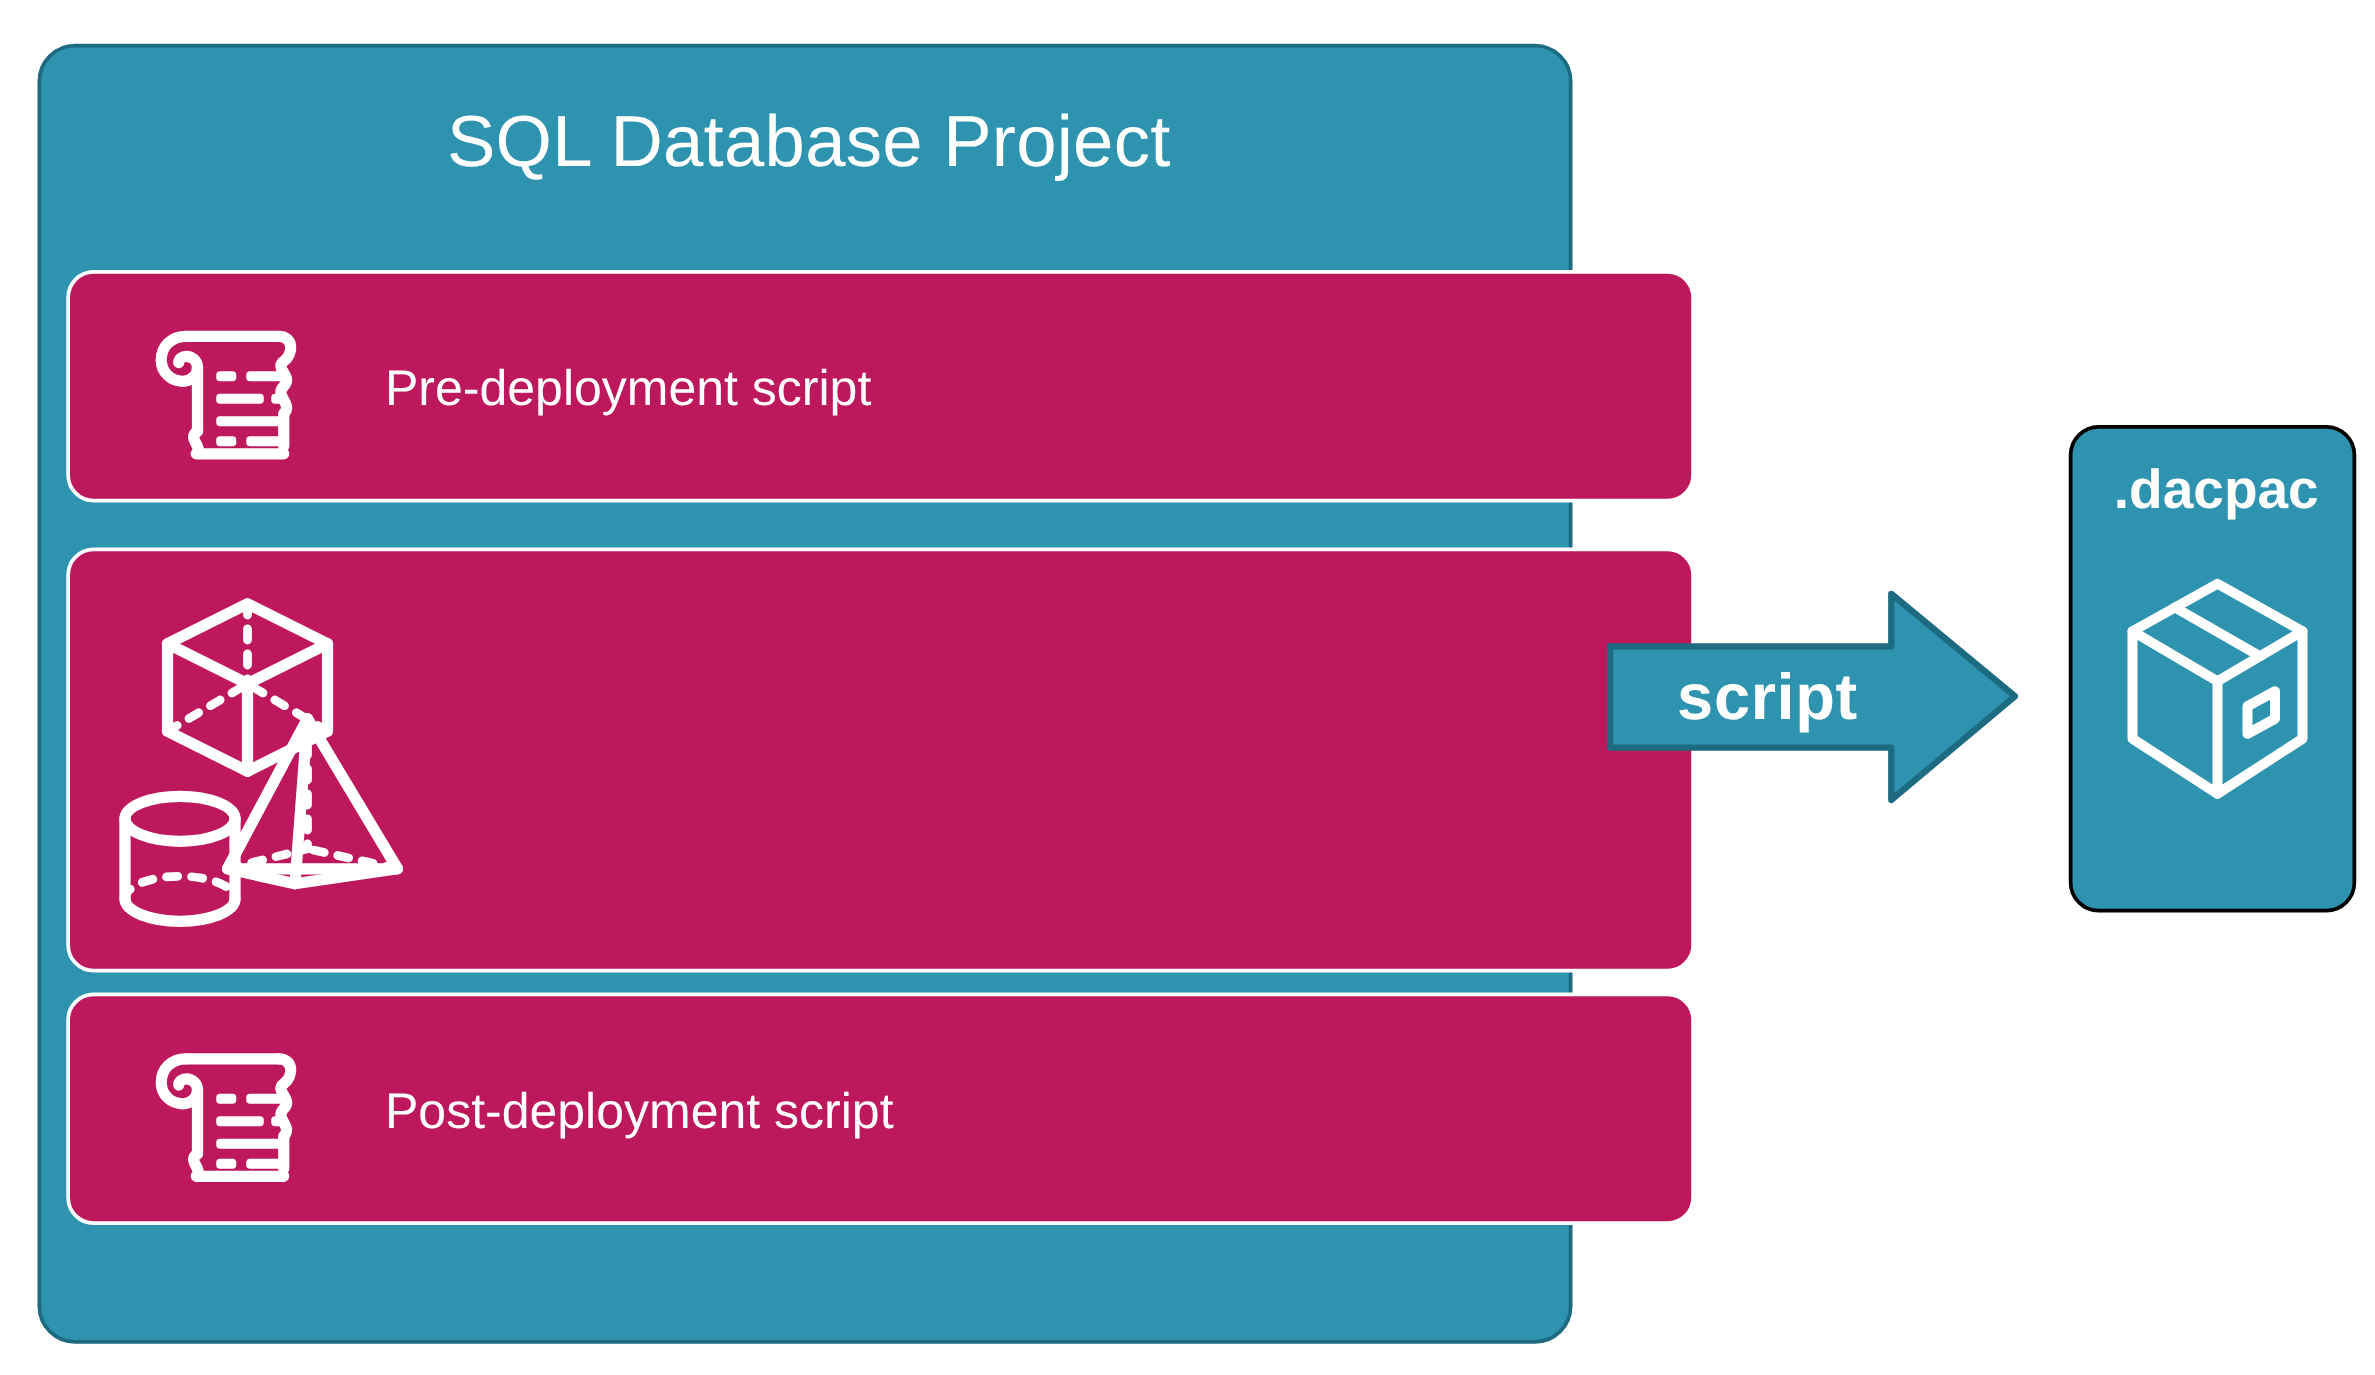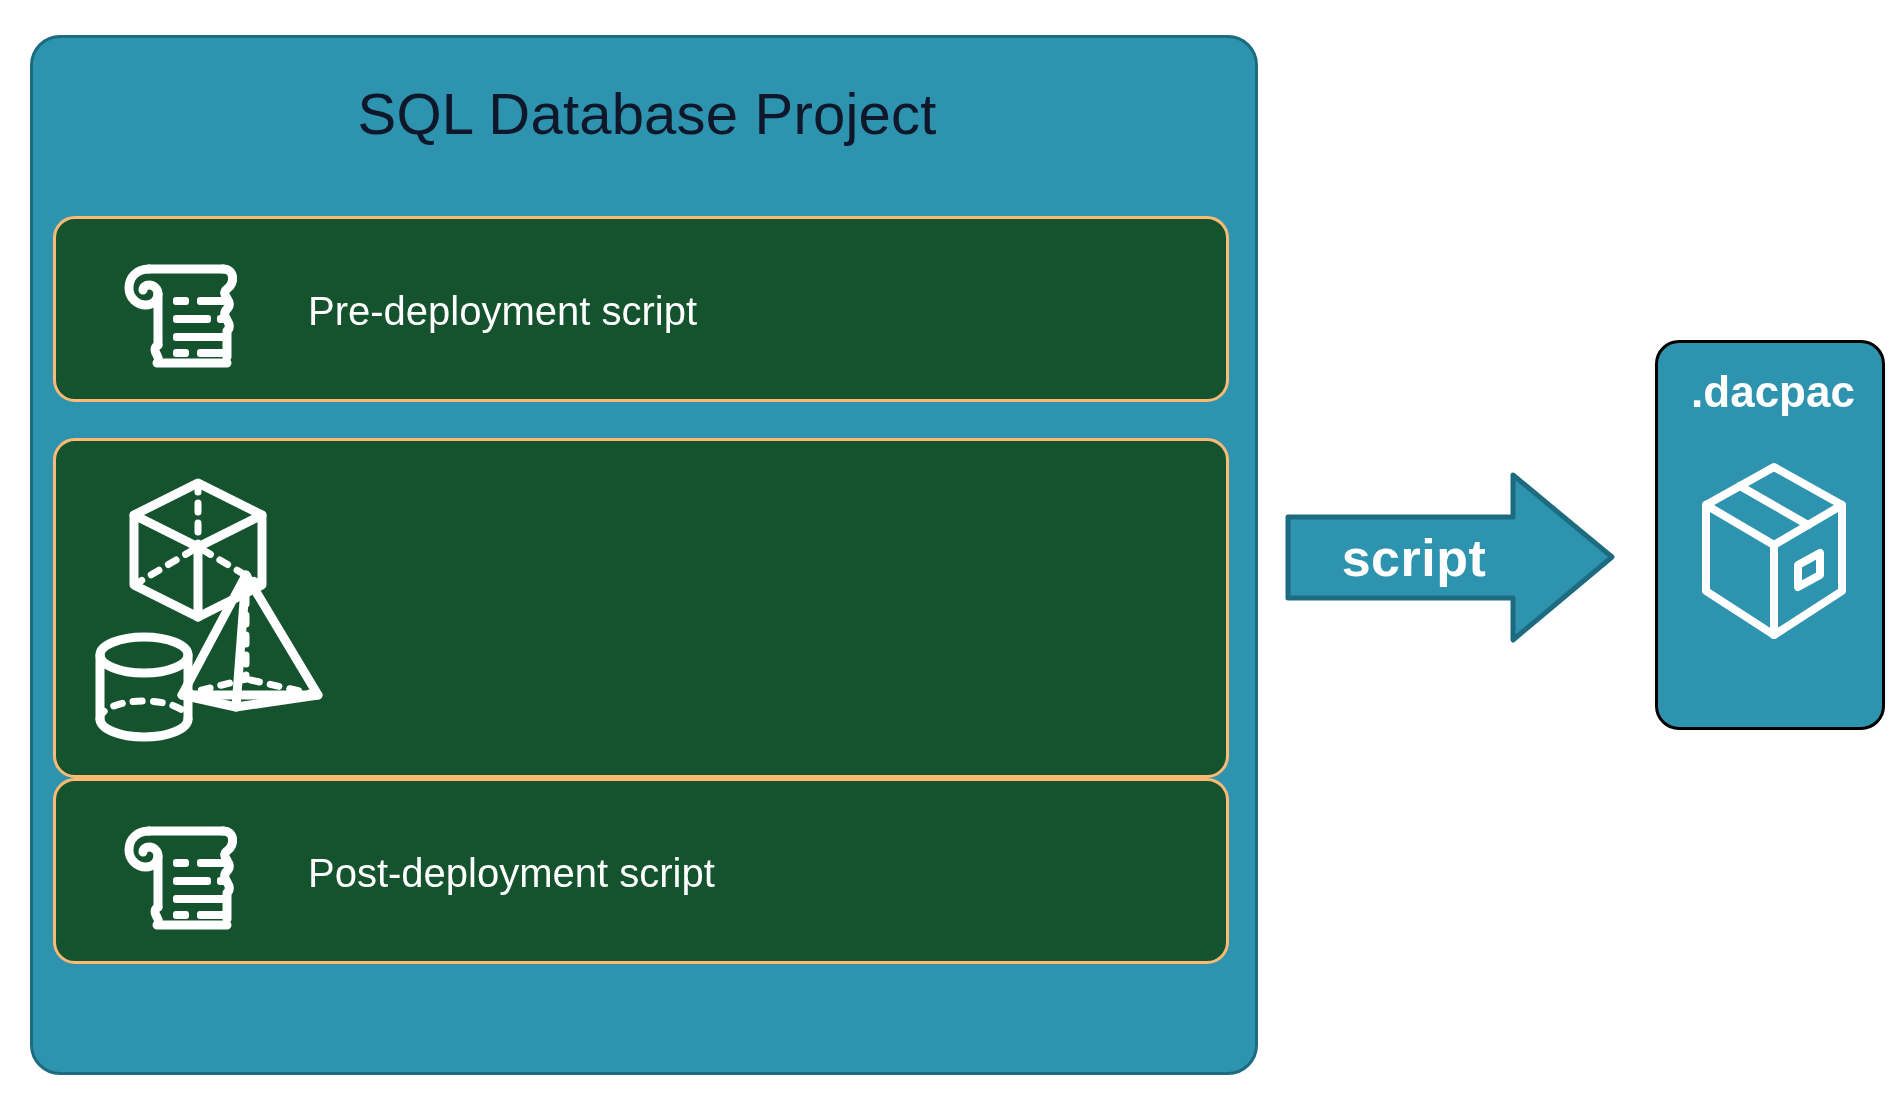--- a/index.html
+++ b/index.html
@@ -11,34 +11,34 @@
   #stage{position:absolute;left:0;top:0;width:1900px;height:1100px;}
 
   
   .project-card{
     position:absolute;left:30px;top:35px;width:1228px;height:1040px;
     background:#2d93ae;border:3px solid #1d6b80;border-radius:30px;
     box-sizing:border-box;
   }
   .project-title{
     position:absolute;left:0;top:42px;width:1228px;
-    text-align:center;color:#0f172a;
+    text-align:center;color:#ffffff;
     font-size:58px;font-weight:400;letter-spacing:.2px;
     white-space:nowrap;
   }
 
   
   .panel{
-    position:absolute;left:20px;width:1176px;
-    background:#14532d;border:3px solid #fdba74;border-radius:22px;
+    position:absolute;left:20px;width:1303px;
+    background:#be185d;border:3px solid #ffffff;border-radius:22px;
     box-sizing:border-box;
   }
   #panel-pre {top:178px;height:186px;}
   #panel-obj {top:400px;height:340px;}
-  #panel-post{top:740px;height:186px;text-align:center;}
+  #panel-post{top:756px;height:186px;text-align:center;}
 
   .panel-icon{position:absolute;}
   .panel-text{
     position:absolute;color:#ffffff;font-size:40px;line-height:1.22;
     font-weight:400;white-space:pre;
   }
   #panel-pre  .panel-icon {left:55px;top:30px;width:140px;height:126px;}
   #panel-post .panel-icon {left:55px;top:30px;width:140px;height:126px;}
   #panel-obj  .panel-icon {left:30px;top:22px;width:260px;height:290px;}
 

